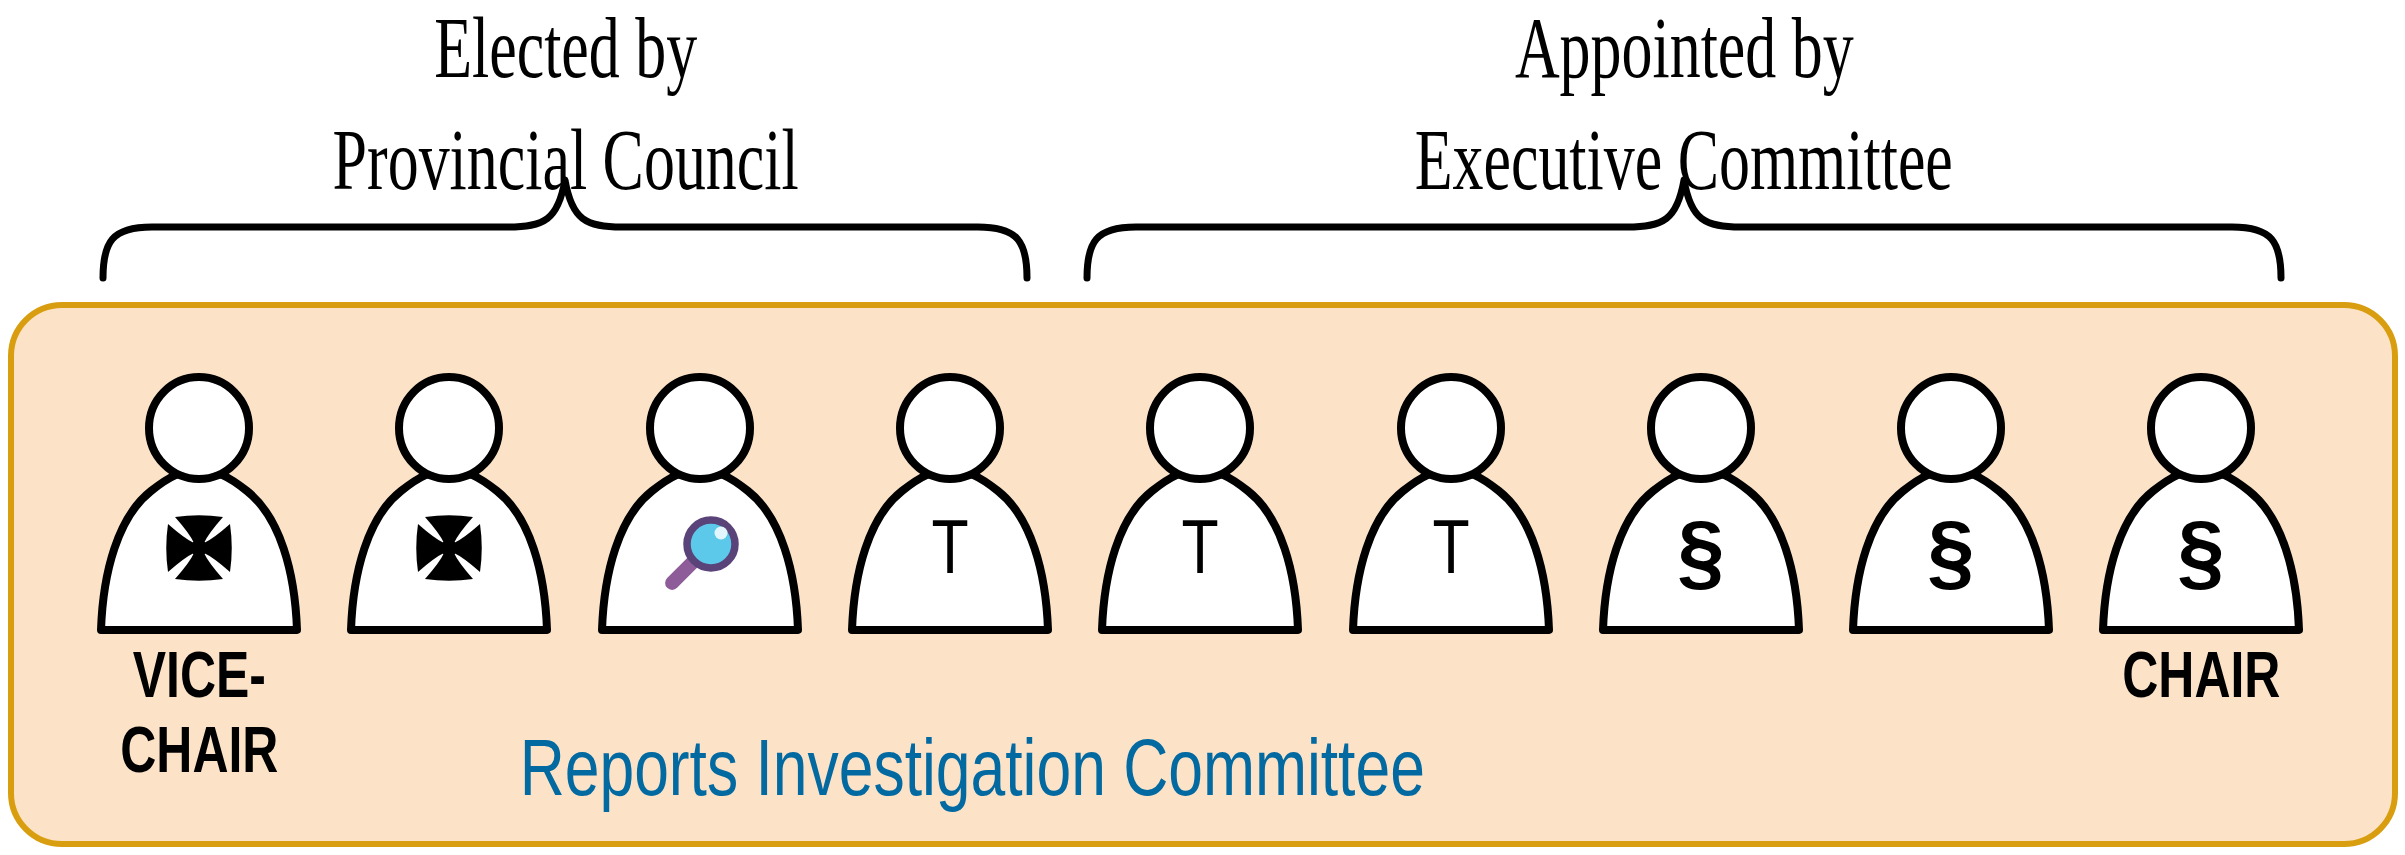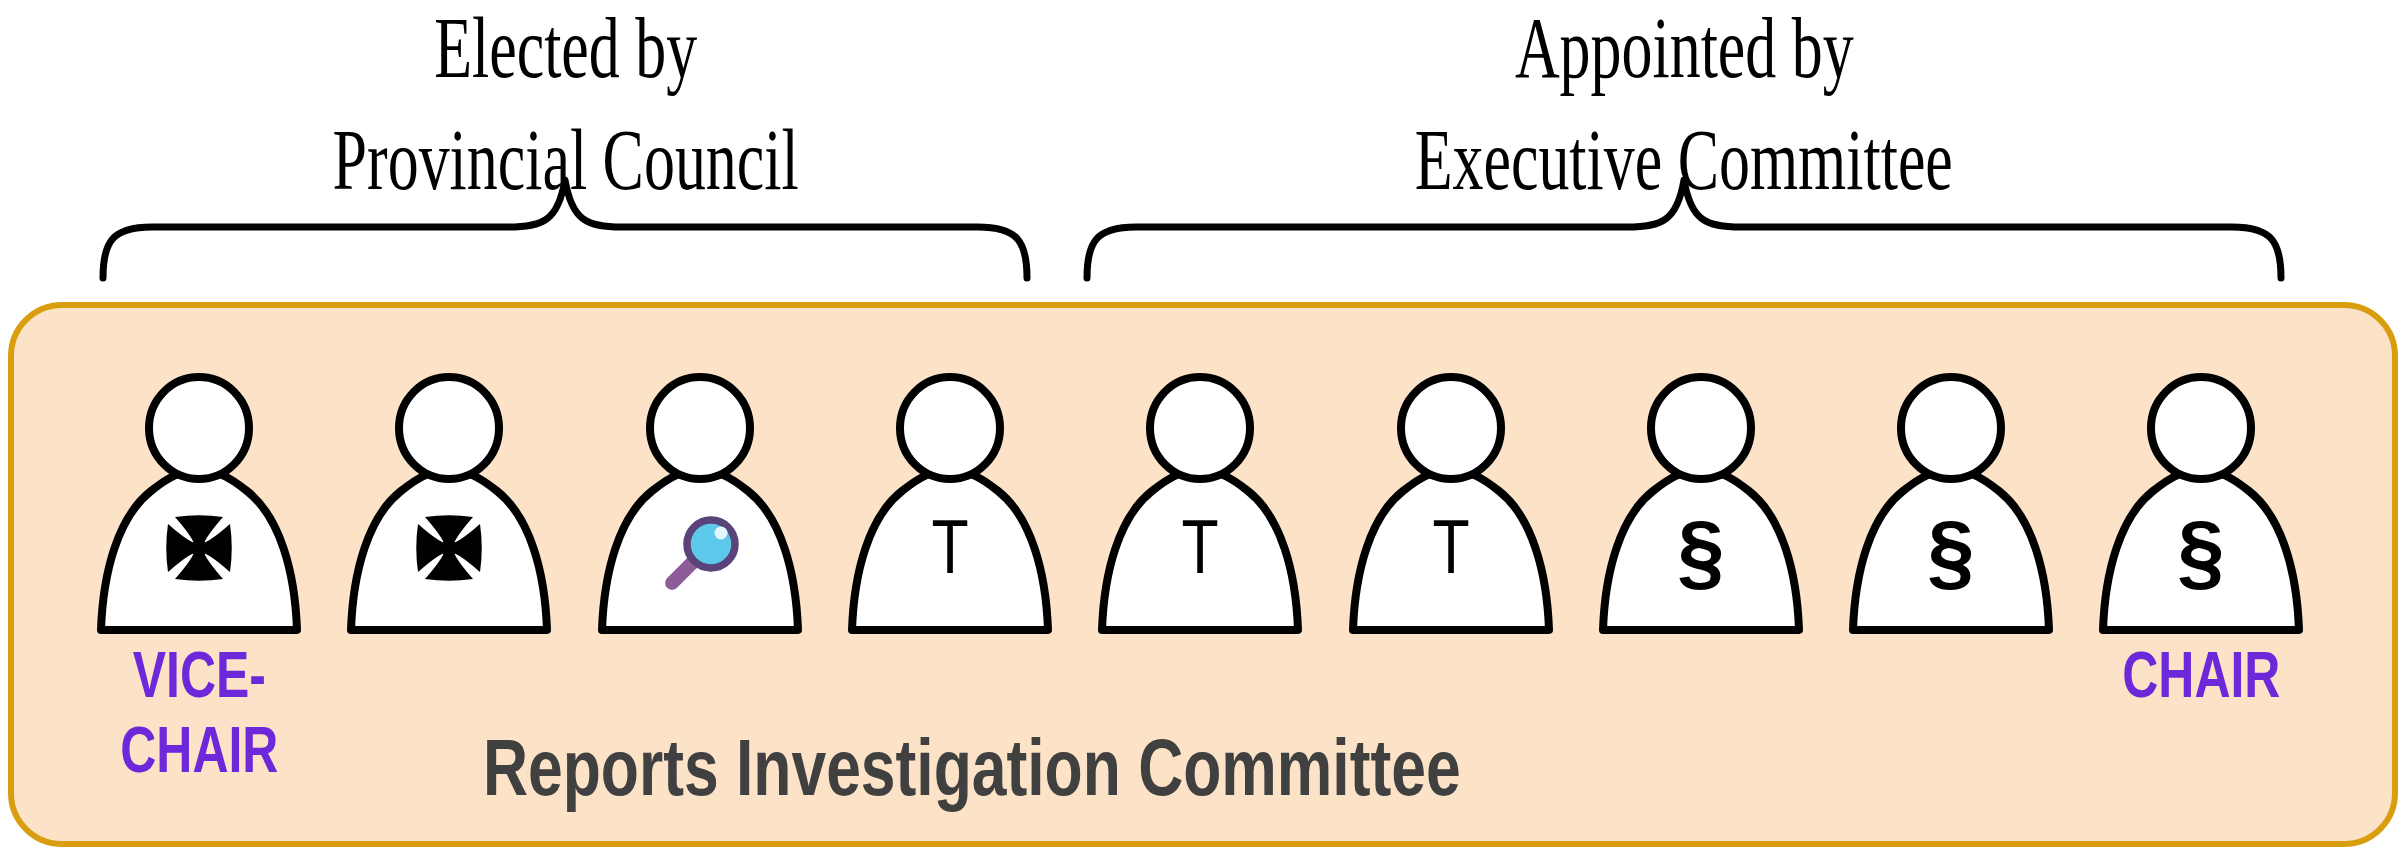--- a/index.html
+++ b/index.html
@@ -44,34 +44,34 @@
   }
   
   .role-label{
     position:absolute;
     width:250px;
     top:638px;
     text-align:center;
     font-size:64px;
     font-weight:bold;
     line-height:75px;
-    color:#6d28d9;
+    color:#000000;
   }
   .role-label-left{left:74px;}
   .role-label-right{left:2076px;}
   .squeeze-sans{display:inline-block;transform:scaleX(0.78);transform-origin:50% 50%;white-space:nowrap;}
   .box-title{
     position:absolute;
     left:8px;top:728px;
     width:1928px;
     text-align:center;
     font-size:80px;
-    font-weight:bold;
+    font-weight:normal;
     line-height:80px;
-    color:#404040;
+    color:#0369a1;
   }
 </style>
 </head>
 <body>
 
 <div class="canvas">
 
   <div class="annot annot-left">
     <span class="squeeze-serif">Elected by</span><br>
     <span class="squeeze-serif">Provincial Council</span>

